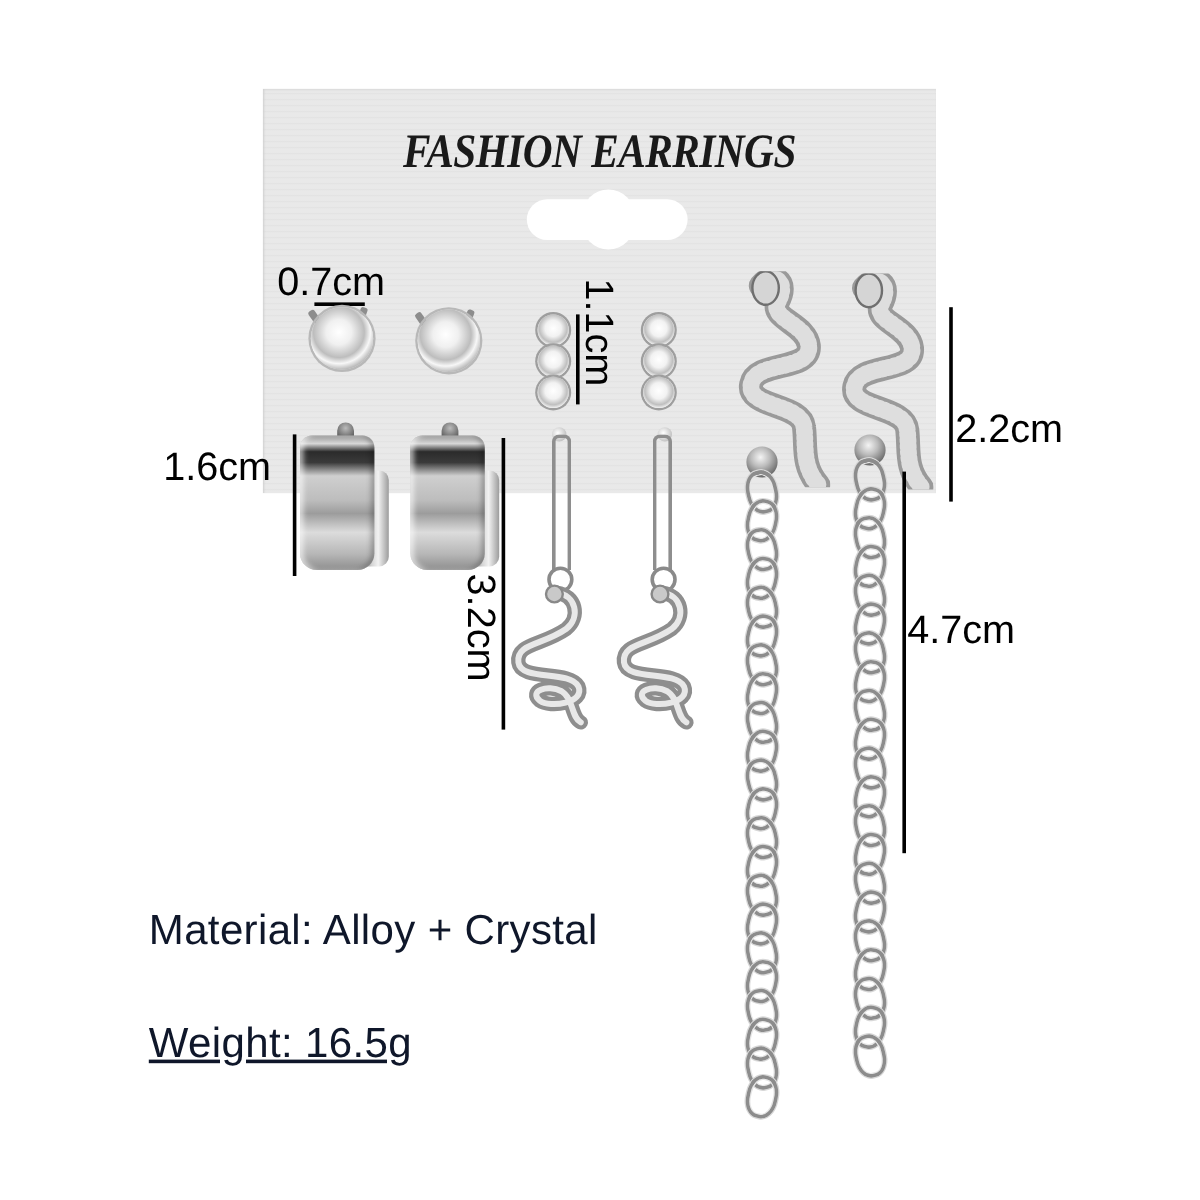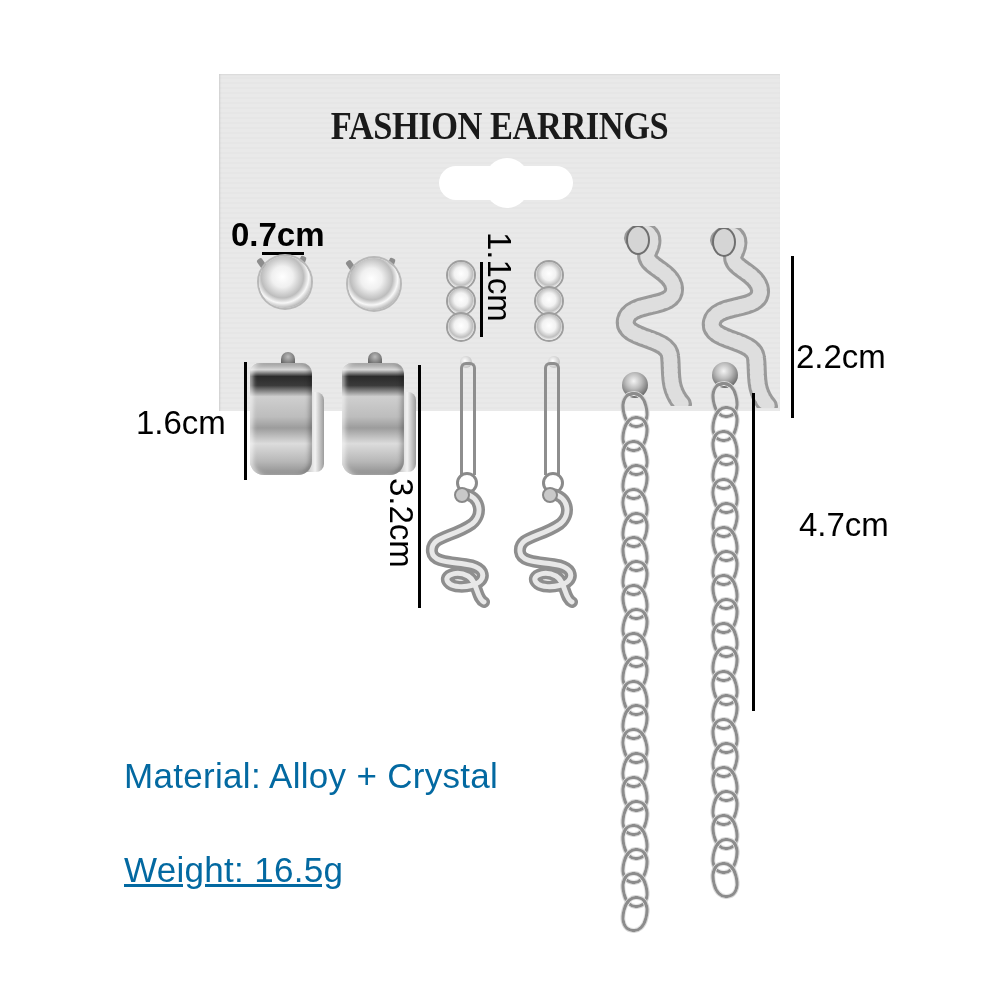--- a/index.html
+++ b/index.html
@@ -3,21 +3,21 @@
 <meta charset="utf-8">
 <style>
   html, body { margin: 0; padding: 0; }
   body { width: 1000px; height: 1000px; background: #ffffff; position: relative; overflow: hidden;
          font-family: "Liberation Sans", sans-serif; color: #000; }
   .abs { position: absolute; }
 
   
   .card { left: 219px; top: 74px; width: 561px; height: 337px;
           background: repeating-linear-gradient(180deg, #e9e9e9 0px, #e9e9e9 3px, #e3e3e3 4px, #e9e9e9 5px);
-          box-shadow: inset 3px 0 2px -2px #cfcfcf, inset 0 2px 2px -1px #d8d8d8; }
+          box-shadow: inset 3px 0 2px -2px #cfcfcf, inset 0 2px 2px -1px #d8d8d8; font-style: italic; }
   .card-title { left: 0; width: 100%; top: 28px; text-align: center;
                 font-family: "Liberation Serif", serif; font-weight: bold; font-size: 40px;
                 letter-spacing: -0.5px; color: #1a1a1a; transform: scaleX(0.86); transform-origin: center; }
   .hang-hole { left: 220px; top: 92px; width: 134px; height: 34px; background: #fff; border-radius: 17px; }
   .hang-hole-bump { left: 266px; top: 84px; width: 44px; height: 50px; background: #fff; border-radius: 22px; }
 
   
   .meas { font-size: 33px; line-height: 1; color: #000; white-space: nowrap; }
   .vline { background: #000; width: 3px; }
   .hline { background: #000; height: 3px; }
@@ -50,32 +50,32 @@
           background: radial-gradient(circle at 45% 35%, #f4f4f4 0%, #bdbdbd 35%, #6b6b6b 75%, #3e3e3e 100%); }
 
   
   .chain { display: flex; flex-direction: column; align-items: center; }
   .link { width: 20px; height: 30px; border: 3px solid #8c8c8c; border-radius: 45%; margin-top: -12px;
           box-shadow: inset 0 0 0 1px #e6e6e6, 0 0 0 1px #d8d8d8; background: transparent; }
   .link:nth-child(odd) { transform: rotate(-12deg); }
   .link:nth-child(even) { transform: rotate(12deg); }
 
   
-  .info { left: 124px; font-size: 35px; color: #0369a1; white-space: nowrap; letter-spacing: 0.3px; }
+  .info { left: 124px; font-size: 35px; color: #0f172a; white-space: nowrap; letter-spacing: 0.3px; }
 </style>
 </head>
 <body>
 
 <div class="abs card">
   <div class="abs card-title">FASHION EARRINGS</div>
   <div class="abs hang-hole"></div>
   <div class="abs hang-hole-bump"></div>
 </div>
 
-<div class="abs meas" style="left:231px; top:218px;font-weight:bold;">0.7cm</div>
+<div class="abs meas" style="left:231px; top:218px;">0.7cm</div>
 <div class="abs hline" style="left:262px; top:252px; width:42px;"></div>
 
 <div class="abs" style="left:255px; top:256px; width:62px; height:52px;">
   <div class="abs prong" style="left:4px; top:2px; transform:rotate(-35deg);"></div>
   <div class="abs prong" style="left:44px; top:0px; transform:rotate(20deg);"></div>
   <div class="abs stud-round" style="left:4px; top:0;"></div>
 </div>
 <div class="abs" style="left:344px; top:258px; width:62px; height:52px;">
   <div class="abs prong" style="left:4px; top:2px; transform:rotate(-35deg);"></div>
   <div class="abs prong" style="left:44px; top:0px; transform:rotate(20deg);"></div>
@@ -88,21 +88,21 @@
   <div class="abs gem" style="left:2px; top:52px;"></div>
 </div>
 <div class="abs vline" style="left:480px; top:262px; height:75px;"></div>
 <div class="abs meas rot" style="left:516px; top:232px;">1.1cm</div>
 <div class="abs" style="left:534px; top:262px; width:30px; height:80px;">
   <div class="abs gem" style="left:2px; top:0;"></div>
   <div class="abs gem" style="left:2px; top:26px;"></div>
   <div class="abs gem" style="left:2px; top:52px;"></div>
 </div>
 
-<div class="abs meas" style="left:136px; top:372px;margin-top:34px;">1.6cm</div>
+<div class="abs meas" style="left:136px; top:372px;">1.6cm</div>
 <div class="abs vline" style="left:244px; top:362px; height:118px;"></div>
 <div class="abs" style="left:250px; top:352px; width:80px; height:130px;">
   <div class="abs post" style="left:31px; top:0;"></div>
   <div class="abs hoop-side" style="left:52px; top:40px;"></div>
   <div class="abs hoop-front" style="left:0; top:11px;"></div>
 </div>
 <div class="abs" style="left:342px; top:352px; width:80px; height:130px;">
   <div class="abs post" style="left:26px; top:0;"></div>
   <div class="abs hoop-side" style="left:52px; top:40px;"></div>
   <div class="abs hoop-front" style="left:0; top:11px;"></div>
@@ -194,16 +194,16 @@
     <div class="link"></div>
     <div class="link"></div>
     <div class="link"></div>
   </div>
 </div>
 
 <div class="abs vline" style="left:791px; top:256px; height:162px;"></div>
 <div class="abs meas" style="left:796px; top:340px;">2.2cm</div>
 
 <div class="abs vline" style="left:752px; top:393px; height:318px;"></div>
-<div class="abs meas" style="left:756px; top:508px;padding-left:43px;">4.7cm</div>
+<div class="abs meas" style="left:756px; top:508px;">4.7cm</div>
 
 <div class="abs info" style="top:756px;">Material: Alloy + Crystal</div>
 <div class="abs info" style="top:850px;text-decoration:underline;">Weight: 16.5g</div>
 
 </body></html>

